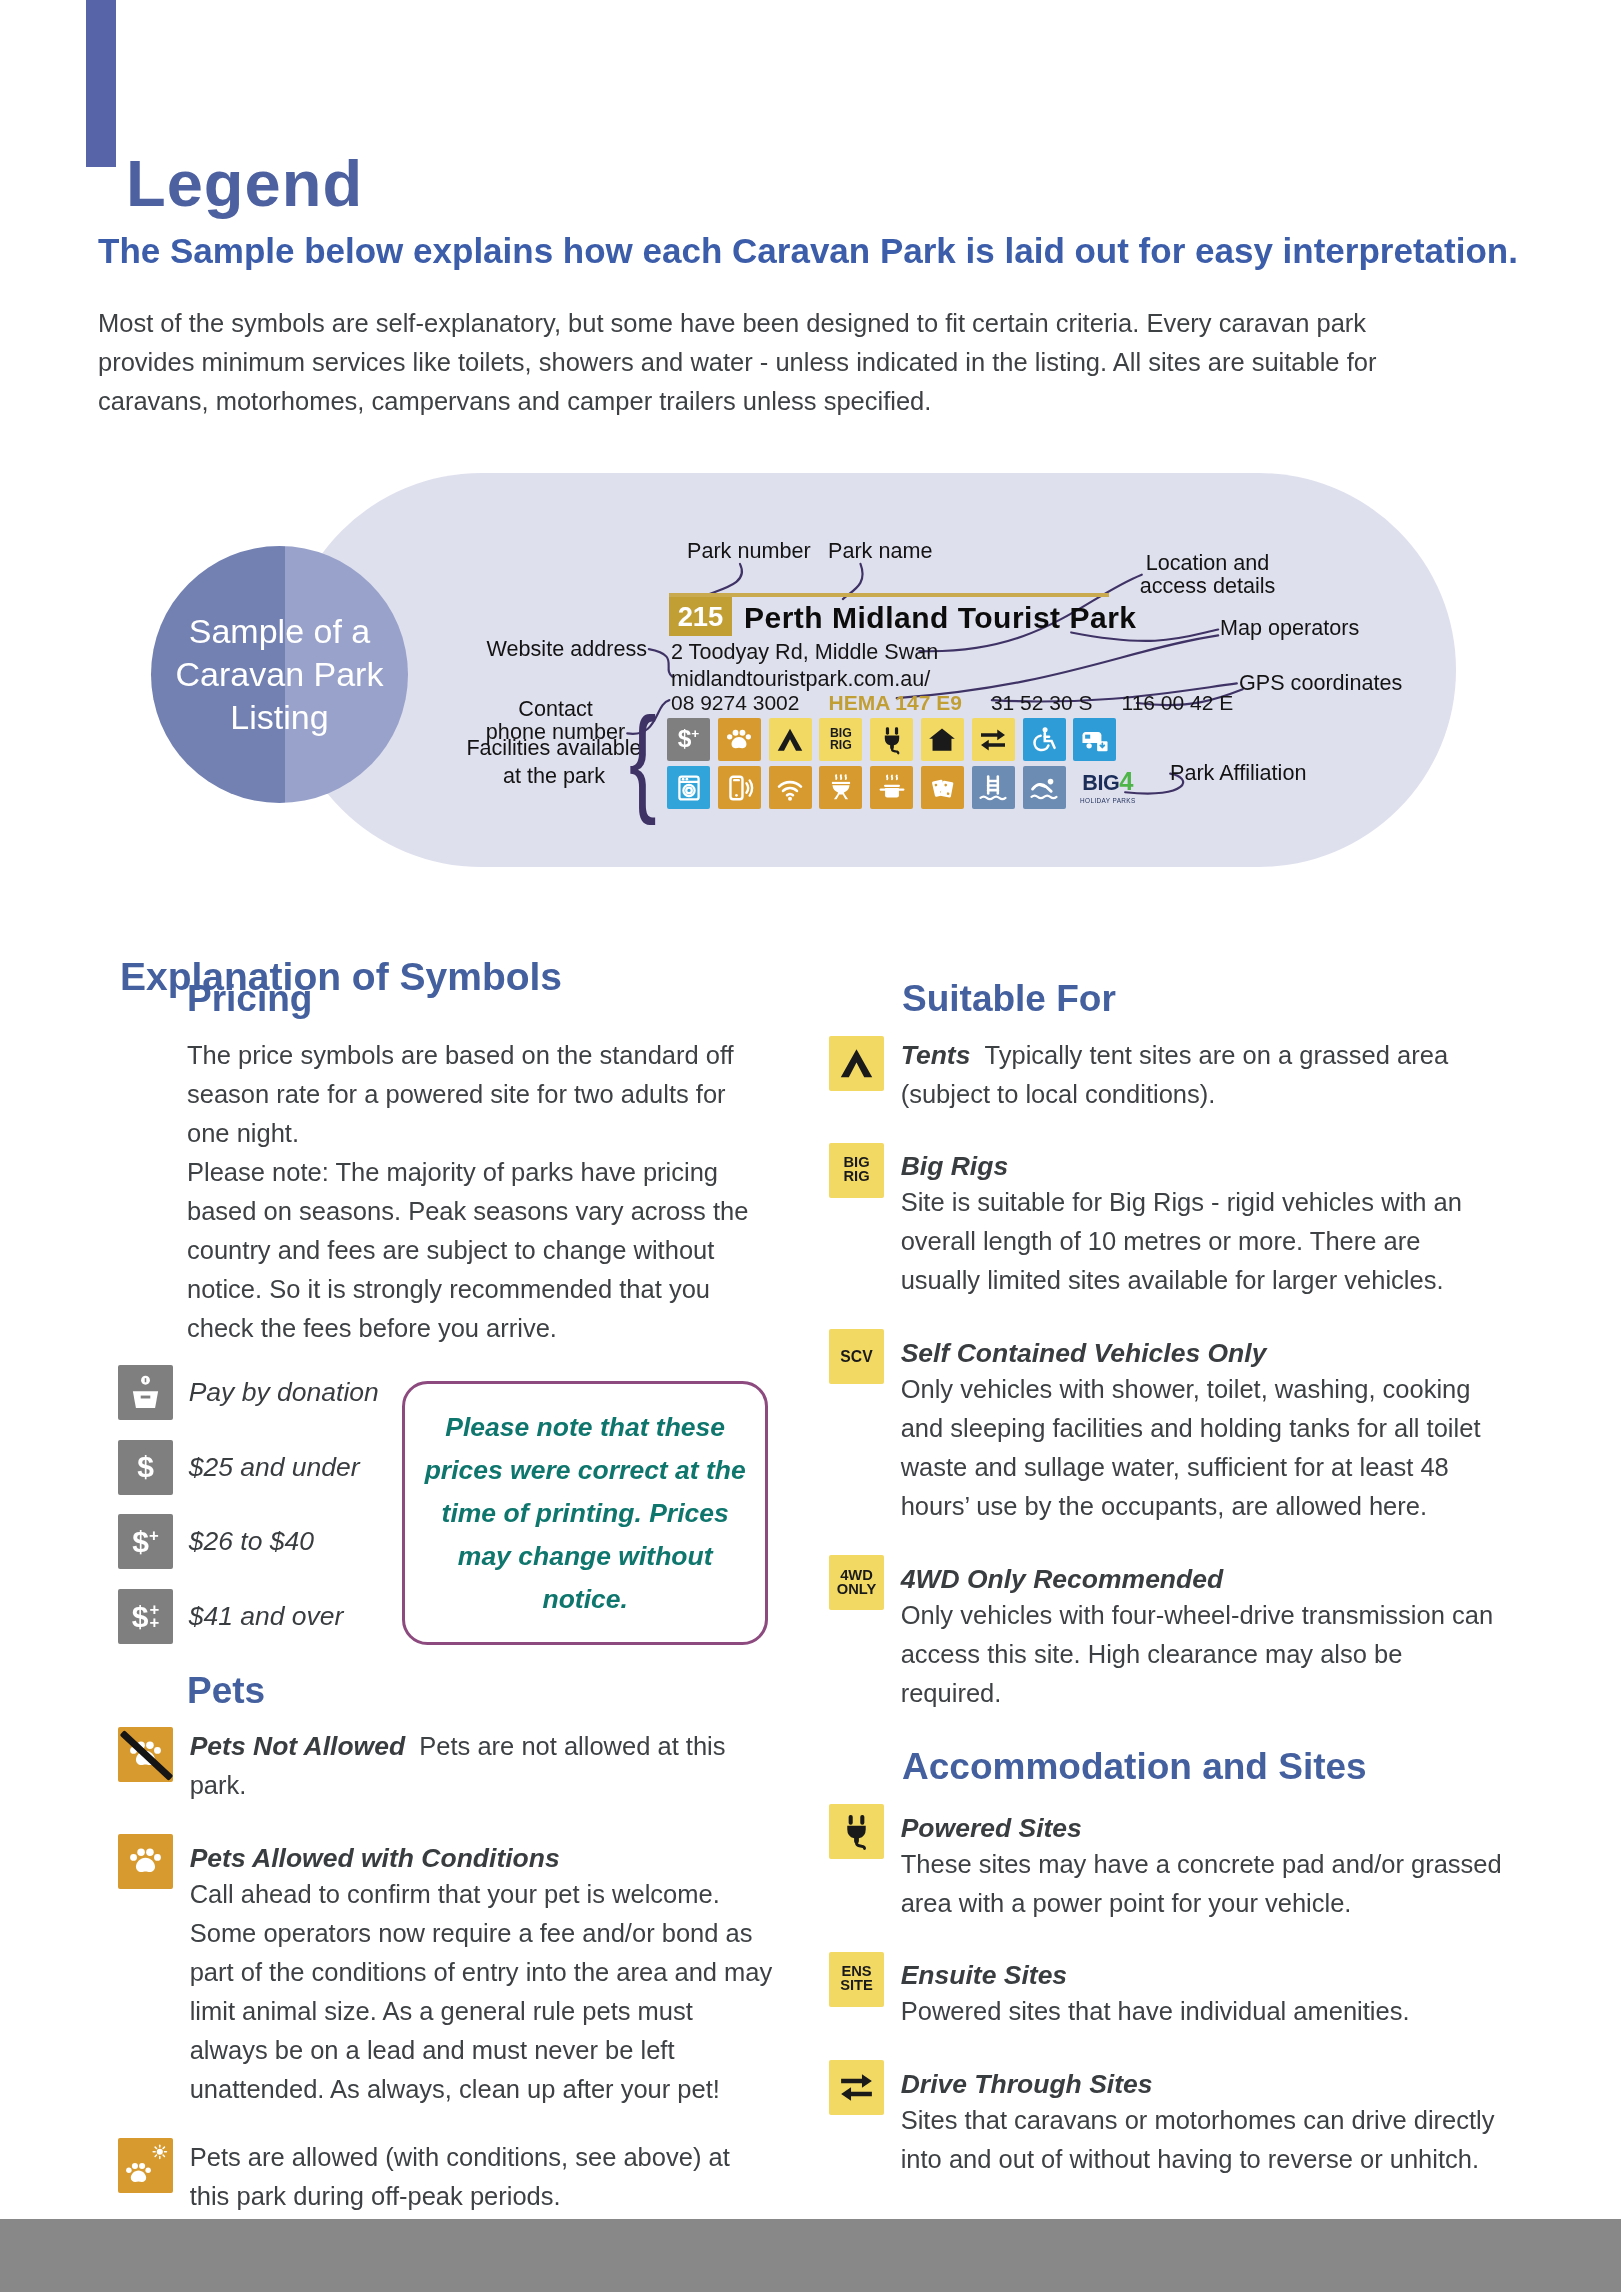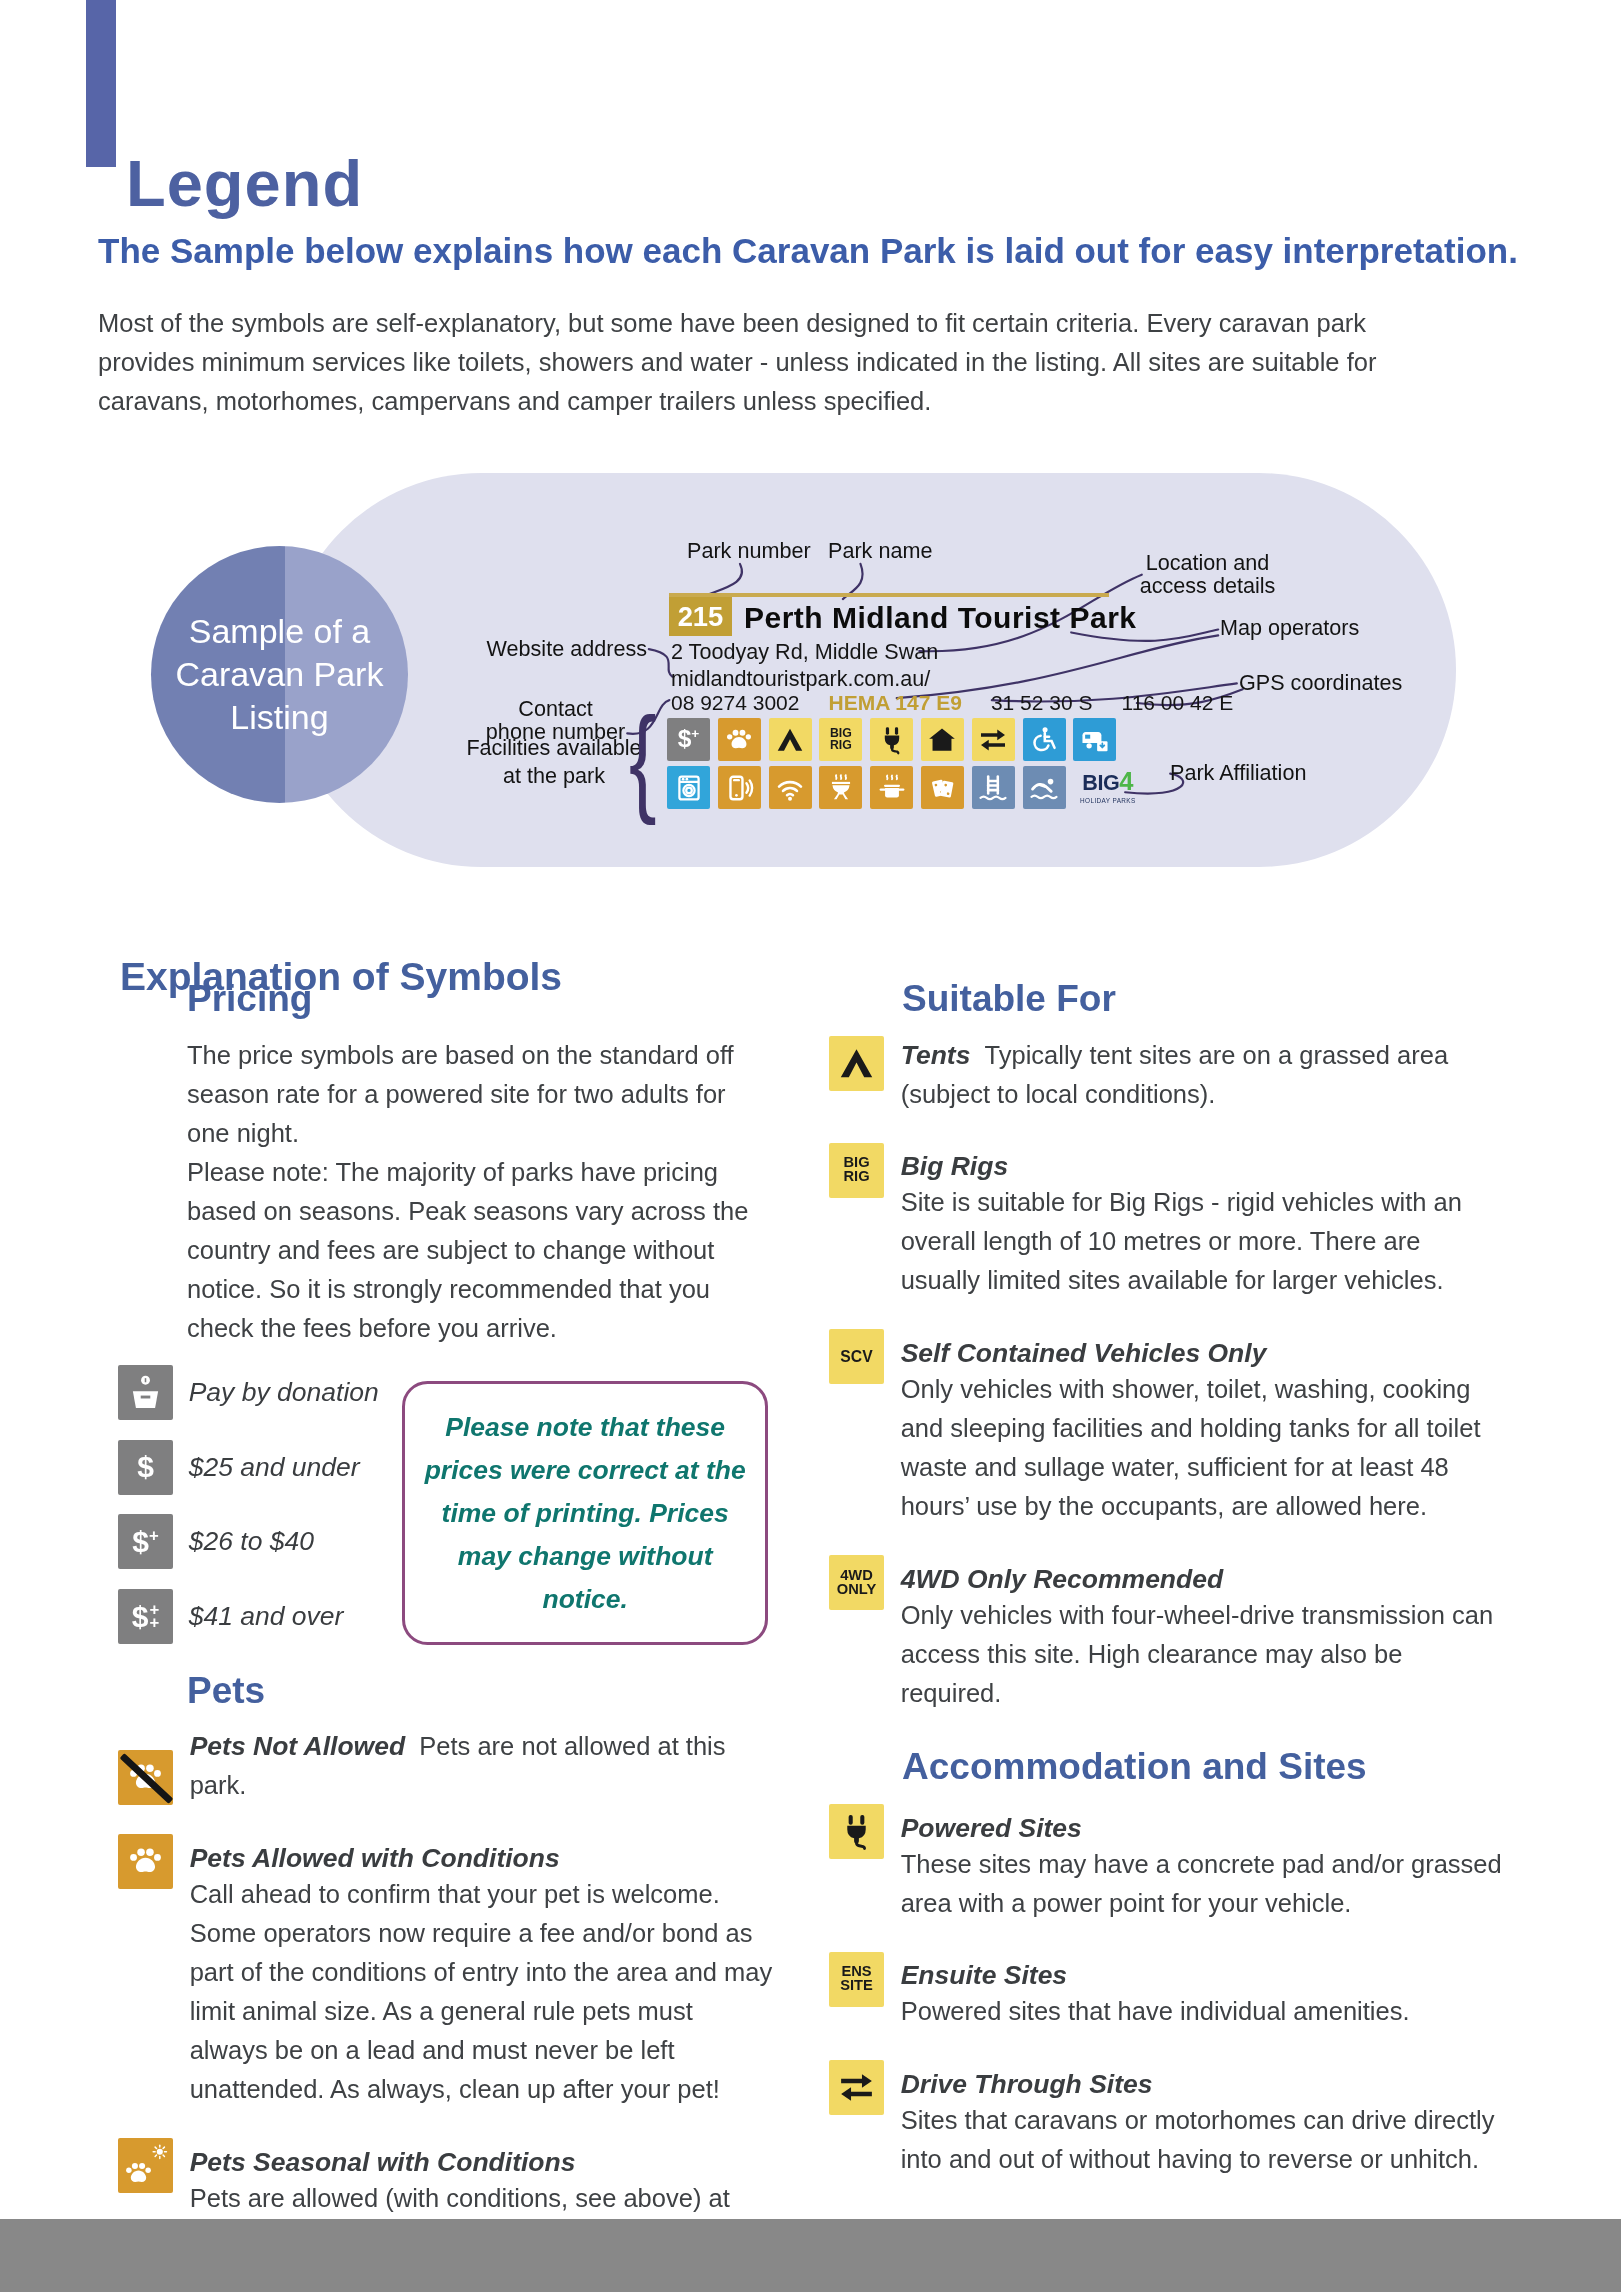--- a/index.html
+++ b/index.html
@@ -439,21 +439,21 @@
         <span class="plabel">$41 and over</span>
       </div>
 
       <div class="notebox">
         <span style="font-weight:bold;">Please note</span><span> that these prices were correct at the time of printing. Prices may change without notice.</span>
       </div>
     </div>
 
     <h3 class="colhead" style="margin-top:25.5px;">Pets</h3>
 
-    <div class="item" style="align-items:flex-end;margin-top:3.9px;">
+    <div class="item" style="align-items:flex-start;margin-top:3.9px;">
       <div class="xtile bg-orange">
           <svg viewBox="0 0 42 42" width="41" height="41">
             <use href="#i-paw"></use>
           </svg>
           <div class="islash"></div>
         </div>
       <div class="item-body">
         <span class="ititle inline">Pets Not Allowed</span>&nbsp;&nbsp;<span>Pets are not allowed at this park.</span>
       </div>
     </div>
@@ -473,21 +473,20 @@
     <div class="item">
       <div class="xtile bg-orange seasonal">
         <svg class="paw-s" viewBox="0 0 34 34" width="33" height="33">
             <use href="#i-paw"></use>
           </svg>
         <svg class="sun-s" viewBox="0 0 22 22" width="21.6" height="21.6">
             <use href="#i-sun"></use>
           </svg>
       </div>
       <div class="item-body">
-        <span class="ititle">Pets Seasonal with Conditions</span>
         <span>Pets are allowed (with conditions, see above) at this park during off-peak periods.</span>
       </div>
     </div>
   </div>
 
   <div class="col col-right">
     <h3 class="colhead">Suitable For</h3>
 
     <div class="item" style="margin-top:5.9px;">
       <div class="xtile bg-yellow">

